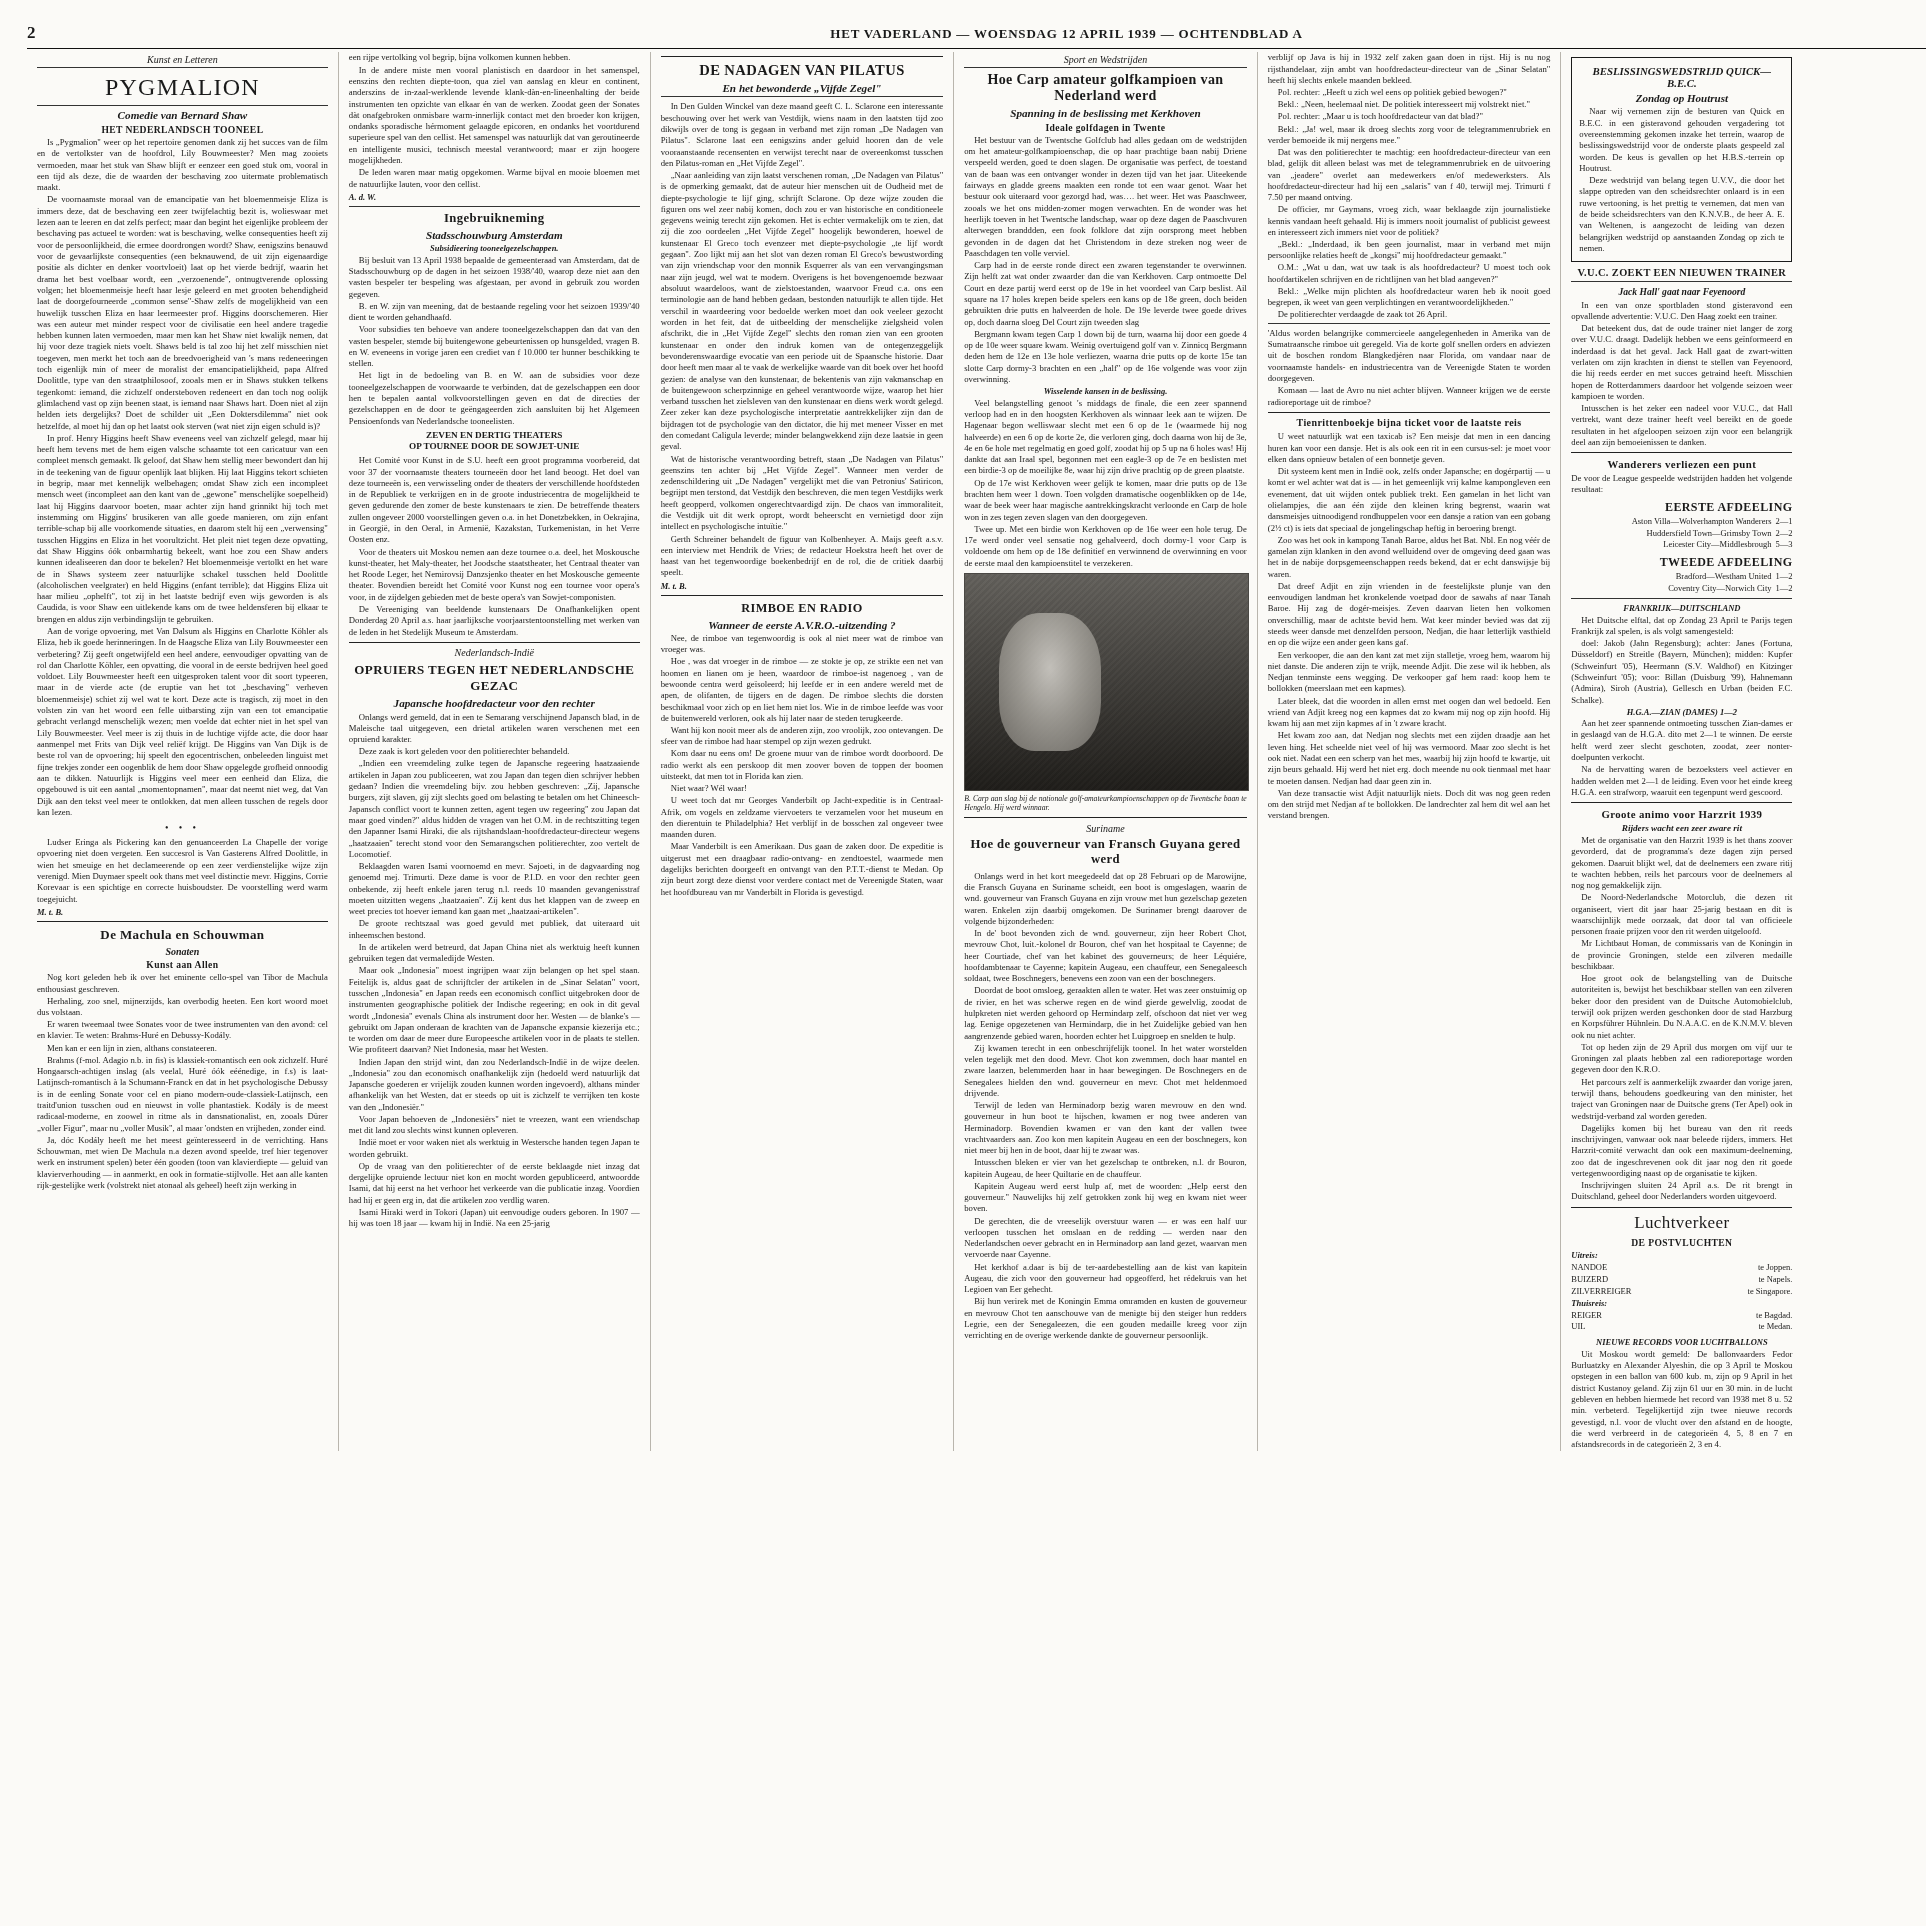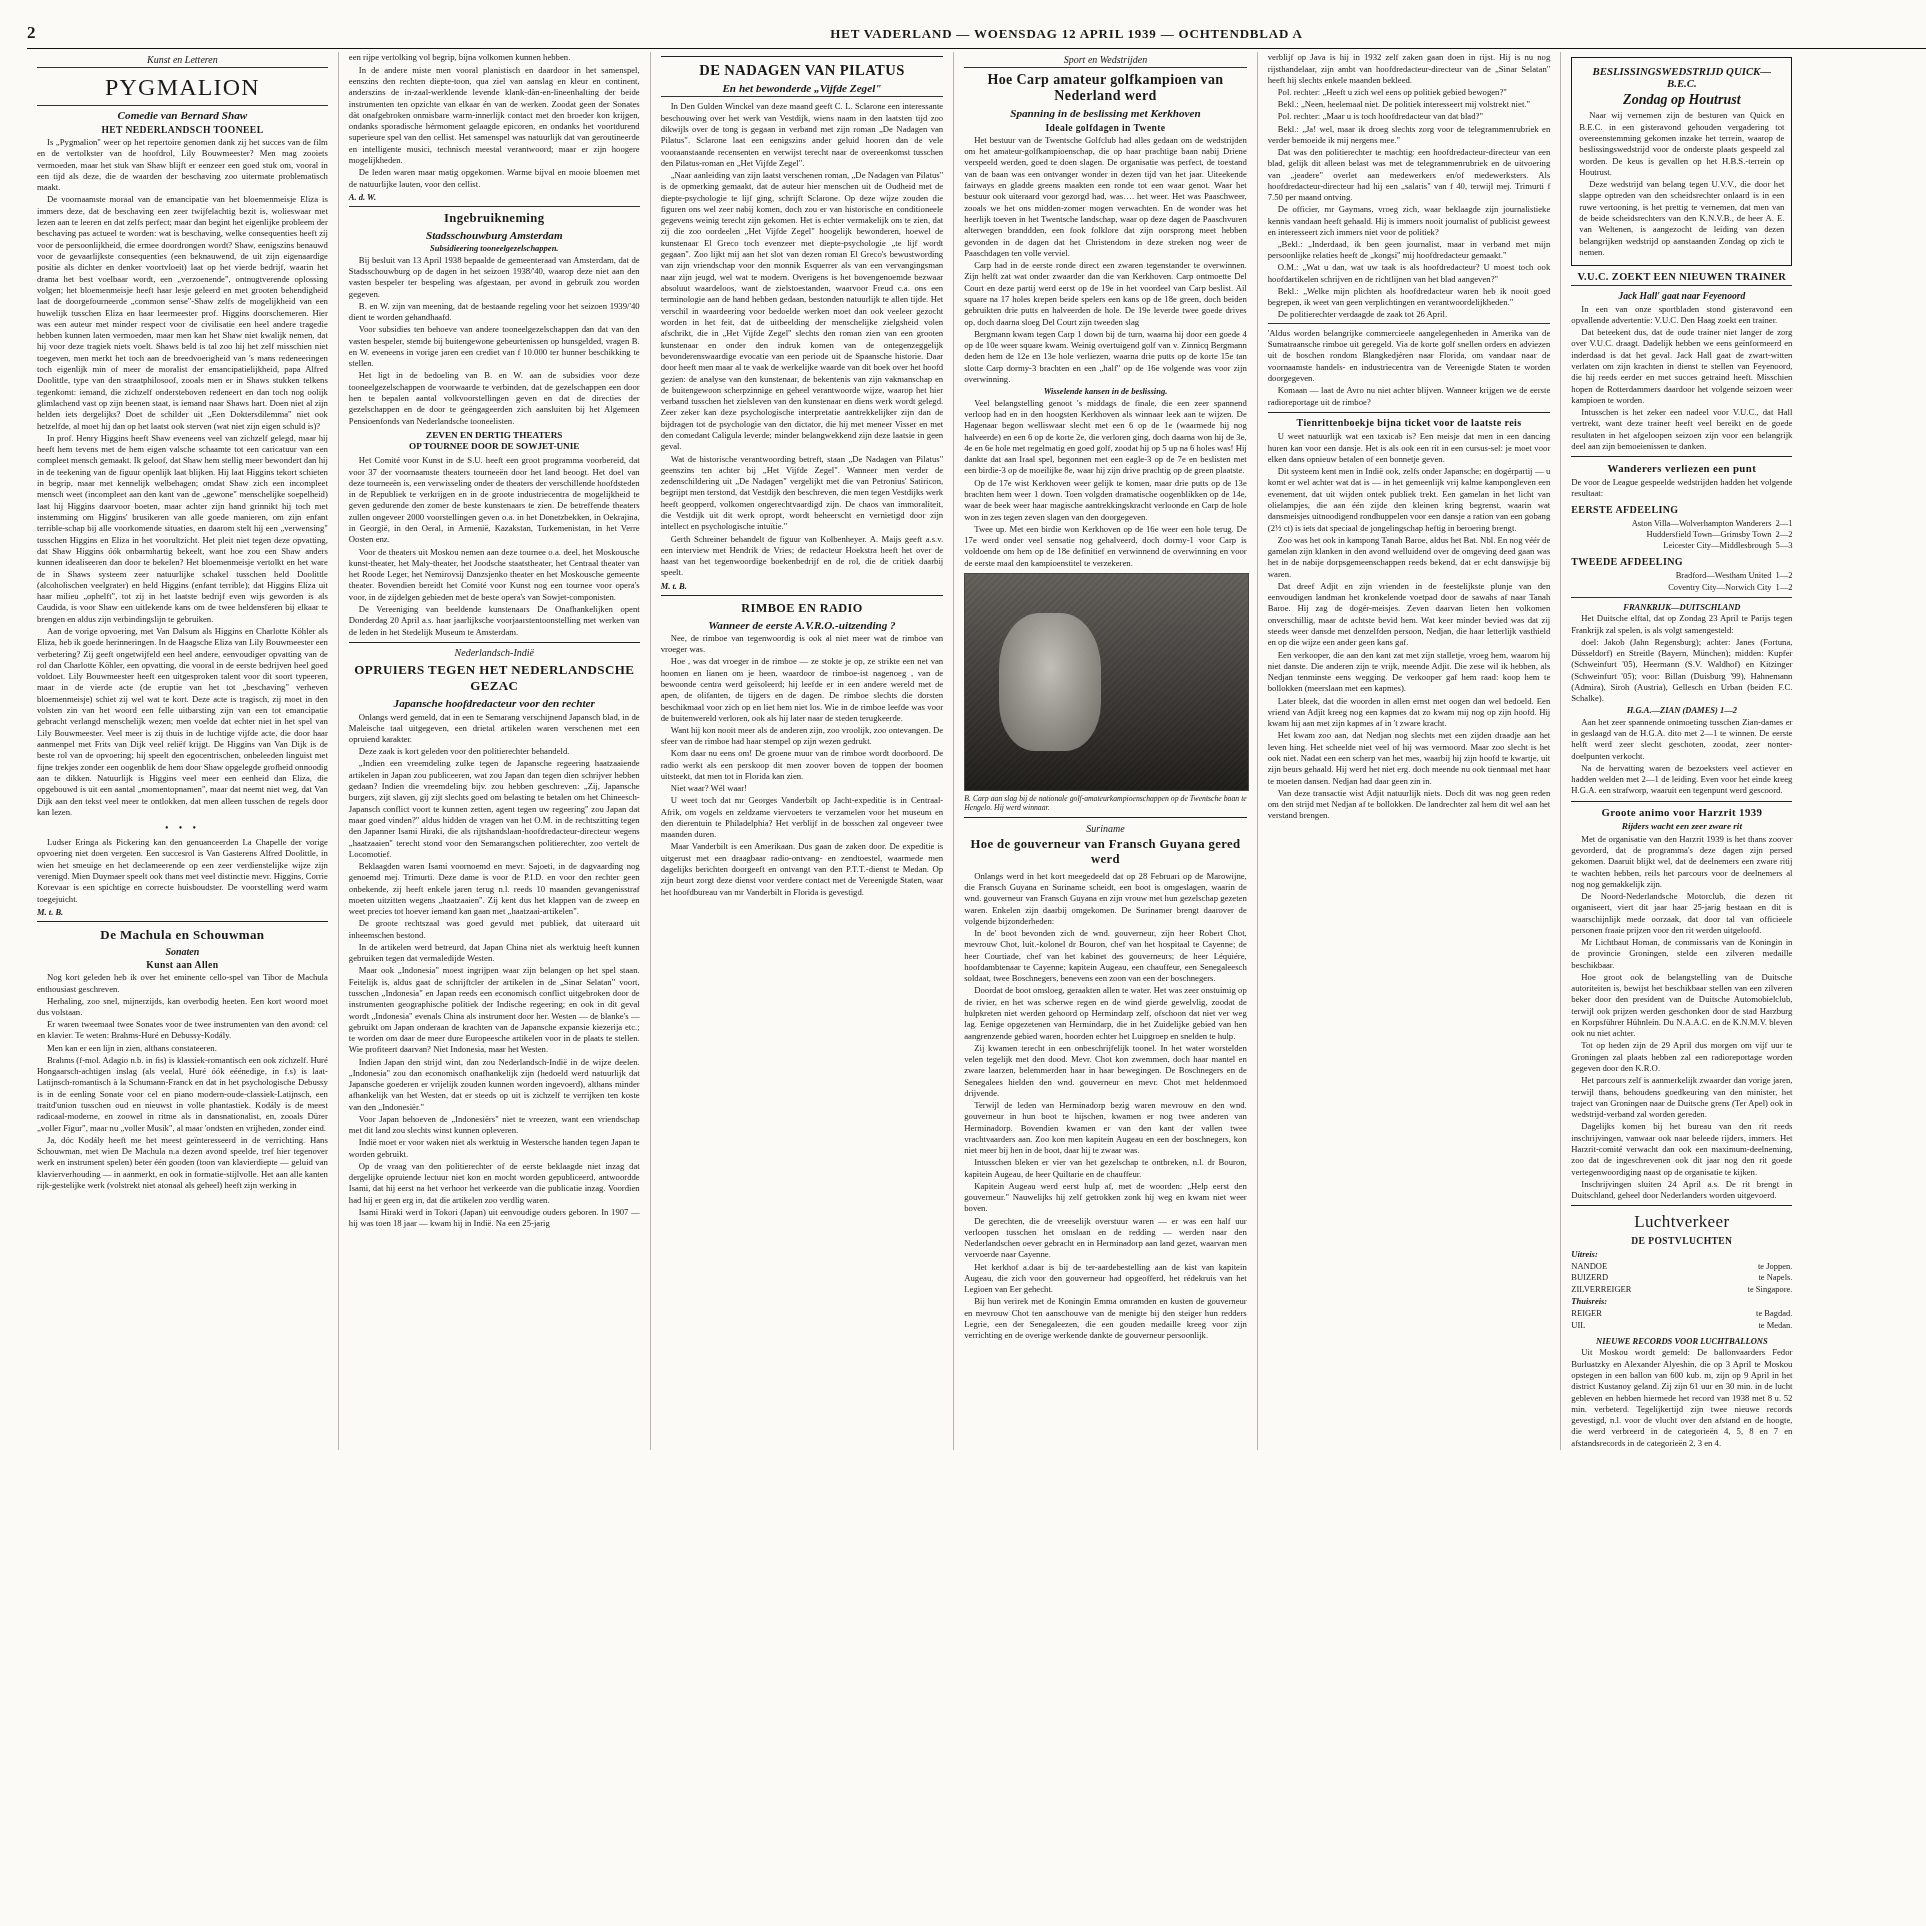--- a/index.html
+++ b/index.html
@@ -176,23 +176,23 @@
 
   .results {
     font-size:8.5px;
     line-height:1.35;
     margin:1.5px 0 3.9px 0;
   }
   .results .row { display:flex; justify-content:flex-end; }
   .results .row span:first-child { padding-right:3.9px; }
   .results .grp {
     font-weight:bold;
-    text-align:left;
+    text-align:right;
     margin:3.1px 0 1.5px 0;
-    font-size:10px;
+    font-size:12px;
     letter-spacing:0.4px;
   }
   .list-block { font-size:8.5px; line-height:1.4; margin:2.3px 0 3.9px 0; }
   .list-block .li { display:flex; justify-content:space-between; }
   .centered-small { text-align:center; font-size:8.5px; line-height:1.35;font-style:italic; }
   .bold { font-weight:bold; }
   .ital { font-style:italic; }
 </style>
 </head>
 <body>
@@ -352,21 +352,21 @@
       <p class="body">Een verkooper, die aan den kant zat met zijn stalletje, vroeg hem, waarom hij niet danste. Die anderen zijn te vrijk, meende Adjit. Die zese wil ik hebben, als Nedjan tenminste eens wegging. De verkooper gaf hem raad: koop hem te bollokken (meerslaan met een kapmes).</p>
       <p class="body">Later bleek, dat die woorden in allen ernst met oogen dan wel bedoeld. Een vriend van Adjit kreeg nog een kapmes dat zo kwam mij nog op zijn hoofd. Hij kwam hij aan met zijn kapmes af in 't zware kracht.</p>
       <p class="body">Het kwam zoo aan, dat Nedjan nog slechts met een zijden draadje aan het leven hing. Het scheelde niet veel of hij was vermoord. Maar zoo slecht is het ook niet. Nadat een een scherp van het mes, waarbij hij zijn hoofd te kwartje, uit zijn beurs gehaald. Hij werd het niet erg. doch meende nu ook tienmaal met haar te moeten dansen. Nedjan had daar geen zin in.</p>
       <p class="body">Van deze transactie wist Adjit natuurlijk niets. Doch dit was nog geen reden om den strijd met Nedjan af te bollokken. De landrechter zal hem dit wel aan het verstand brengen.</p>
 
     </div>
 
     <div class="col c7">
       <div class="box">
         <h2 class="title" style="font-size:10.8px;font-style:italic;letter-spacing:0">BESLISSINGSWEDSTRIJD QUICK—B.E.C.</h2>
-        <h3 class="subtitle" style="font-size:14px">Zondag op Houtrust</h3>
+        <h3 class="subtitle" style="font-size:11px">Zondag op Houtrust</h3>
         <p class="body">Naar wij vernemen zijn de besturen van Quick en B.E.C. in een gisteravond gehouden vergadering tot overeenstemming gekomen inzake het terrein, waarop de beslissingswedstrijd voor de onderste plaats gespeeld zal worden. De keus is gevallen op het H.B.S.-terrein op Houtrust.</p>
         <p class="body">Deze wedstrijd van belang tegen U.V.V., die door het slappe optreden van den scheidsrechter onlaard is in een ruwe vertooning, is het prettig te vernemen, dat men van de beide scheidsrechters van den K.N.V.B., de heer A. E. van Weltenen, is aangezocht de leiding van dezen belangrijken wedstrijd op aanstaanden Zondag op zich te nemen.</p>
       </div>
 
       <h2 class="title" style="font-size:10.4px">V.U.C. ZOEKT EEN NIEUWEN TRAINER</h2>
       <div class="rule-thin"></div>
       <h3 class="subtitle" style="font-size:9.6px">Jack Hall' gaat naar Feyenoord</h3>
       <p class="body">In een van onze sportbladen stond gisteravond een opvallende advertentie: V.U.C. Den Haag zoekt een trainer.</p>
       <p class="body">Dat beteekent dus, dat de oude trainer niet langer de zorg over V.U.C. draagt. Dadelijk hebben we eens geïnformeerd en inderdaad is dat het geval. Jack Hall gaat de zwart-witten verlaten om zijn krachten in dienst te stellen van Feyenoord, die hij reeds eerder en met succes getraind heeft. Misschien hopen de Rotterdammers daardoor het volgende seizoen weer kampioen te worden.</p>
       <p class="body">Intusschen is het zeker een nadeel voor V.U.C., dat Hall vertrekt, want deze trainer heeft veel bereikt en de goede resultaten in het afgeloopen seizoen zijn voor een belangrijk deel aan zijn bemoeienissen te danken.</p>

